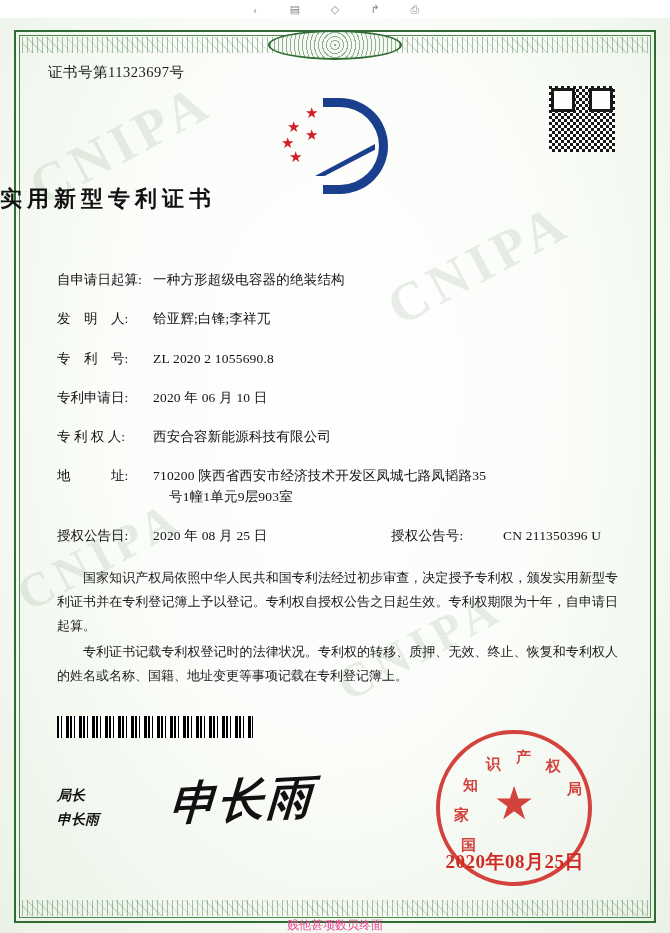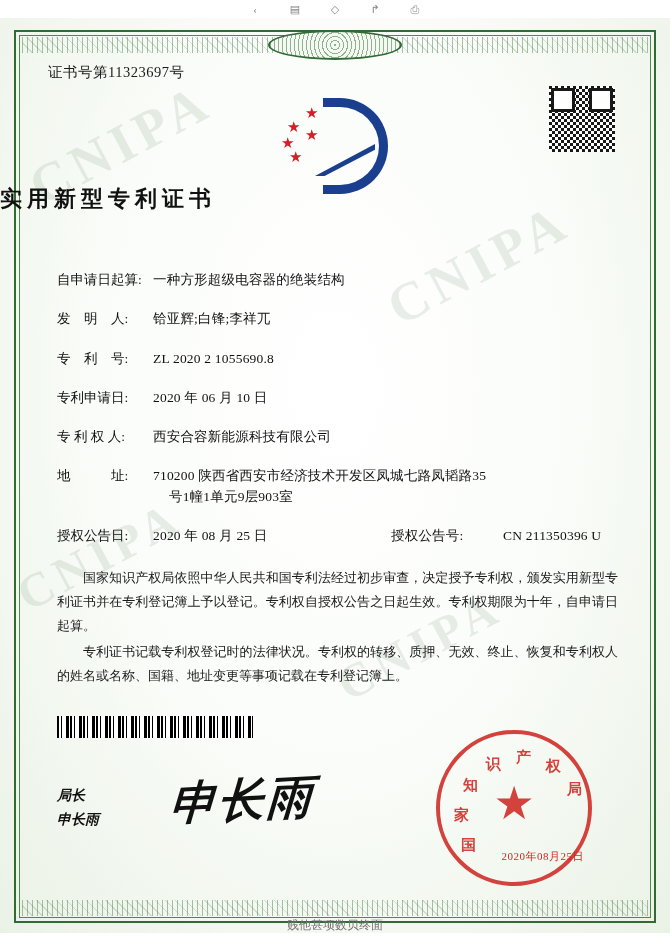--- a/index.html
+++ b/index.html
@@ -278,40 +278,40 @@
     position: absolute;
     left: 50%; top: 50%;
     transform: translate(-50%, -58%);
     font-size: 46px;
     color: #cf2a24;
     line-height: 1;
   }
   .seal-date {
     position: absolute;
     top: 831px; right: 86px;
-    font-size: 11px;
+    font-size: 19px;
     color: #cf2a24;
-    font-weight: normal;
+    font-weight: bold;
     letter-spacing: .5px;
   }
 
   .page-no {
     position: absolute;
     bottom: 36px; left: 0; right: 0;
     text-align: center;
     font-size: 13px;
     color: #111;
   }
 
   .footer-cut {
     position: absolute;
     bottom: 0; left: 0; right: 0;
     text-align: center;
     font-size: 12px;
-    color: #737373;
+    color: #ec4899;
     height: 14px;
     overflow: hidden;
     line-height: 13px;
   }
 </style>
 </head>
 <body>
 
 <div class="toolbar">
   <div class="tool">‹</div>

